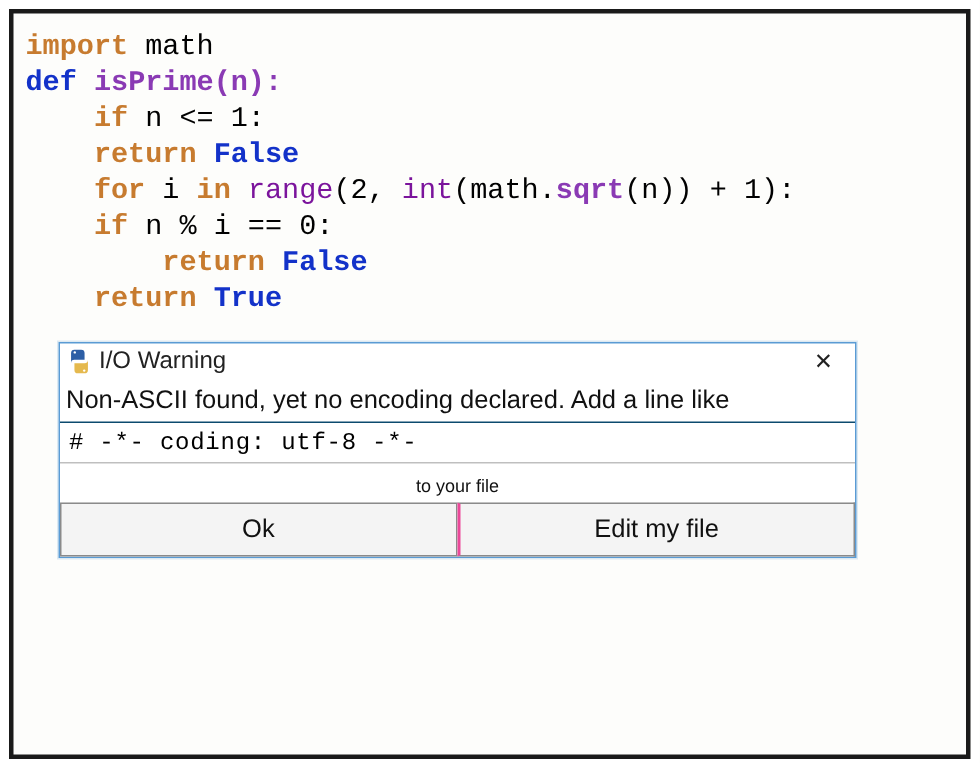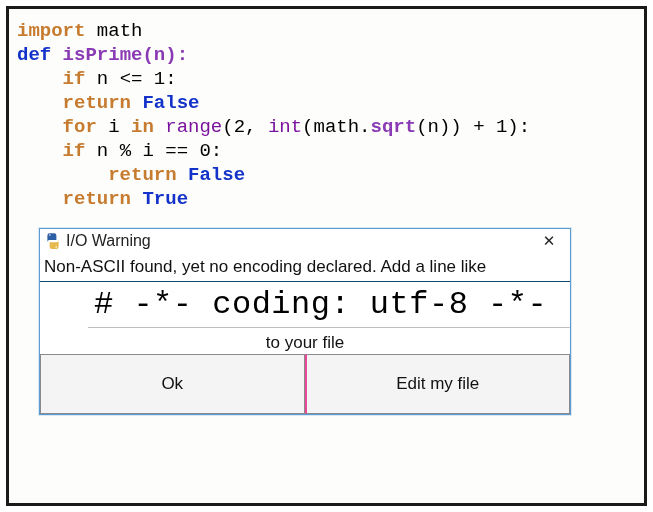--- a/index.html
+++ b/index.html
@@ -74,51 +74,50 @@
     padding: 0;
   }
   .dlg-line1 {
     font-size: 17px;
     padding: 5px 4px 4px 4px;
     color: #111;
     border-bottom: 1px solid #0c4a6e;
   }
   .dlg-codeline {
     font-family: "Courier New", monospace;
-    font-size: 32px;
+    font-size: 16px;
     letter-spacing: 0.5px;
     padding: 4px 6px 4px 6px;
     color: #000;
     border-bottom: 1px solid #bfbfbf;
-    margin-left: 48px;
   }
   .dlg-centered {
     text-align: center;
-    font-size: 17px;
+    font-size: 12px;
     color: #111;
     line-height: 22px;
     padding-top: 4px;
   }
   .dlg-leftline {
     text-align: left;
     font-size: 17px;
     color: #111;
     padding: 2px 4px 6px 4px;
     border-bottom: 1px solid #bfbfbf;
   }
   .dlg-buttons {
     display: flex;
   }
   .dlg-btn {
     flex: 1;
     border: 1px solid #8a8a8a;
     background: #f4f4f4;
     font-size: 17px;
     color: #111;
-    padding: 19px 0;
+    padding: 7px 0;
     text-align: center;
     cursor: pointer;
     font-family: "Segoe UI", Arial, sans-serif;
   }
   .dlg-btn + .dlg-btn { border-left: 2px solid #ec4899; }
 </style>
 </head>
 <body>
 
 <div class="outer-frame">

